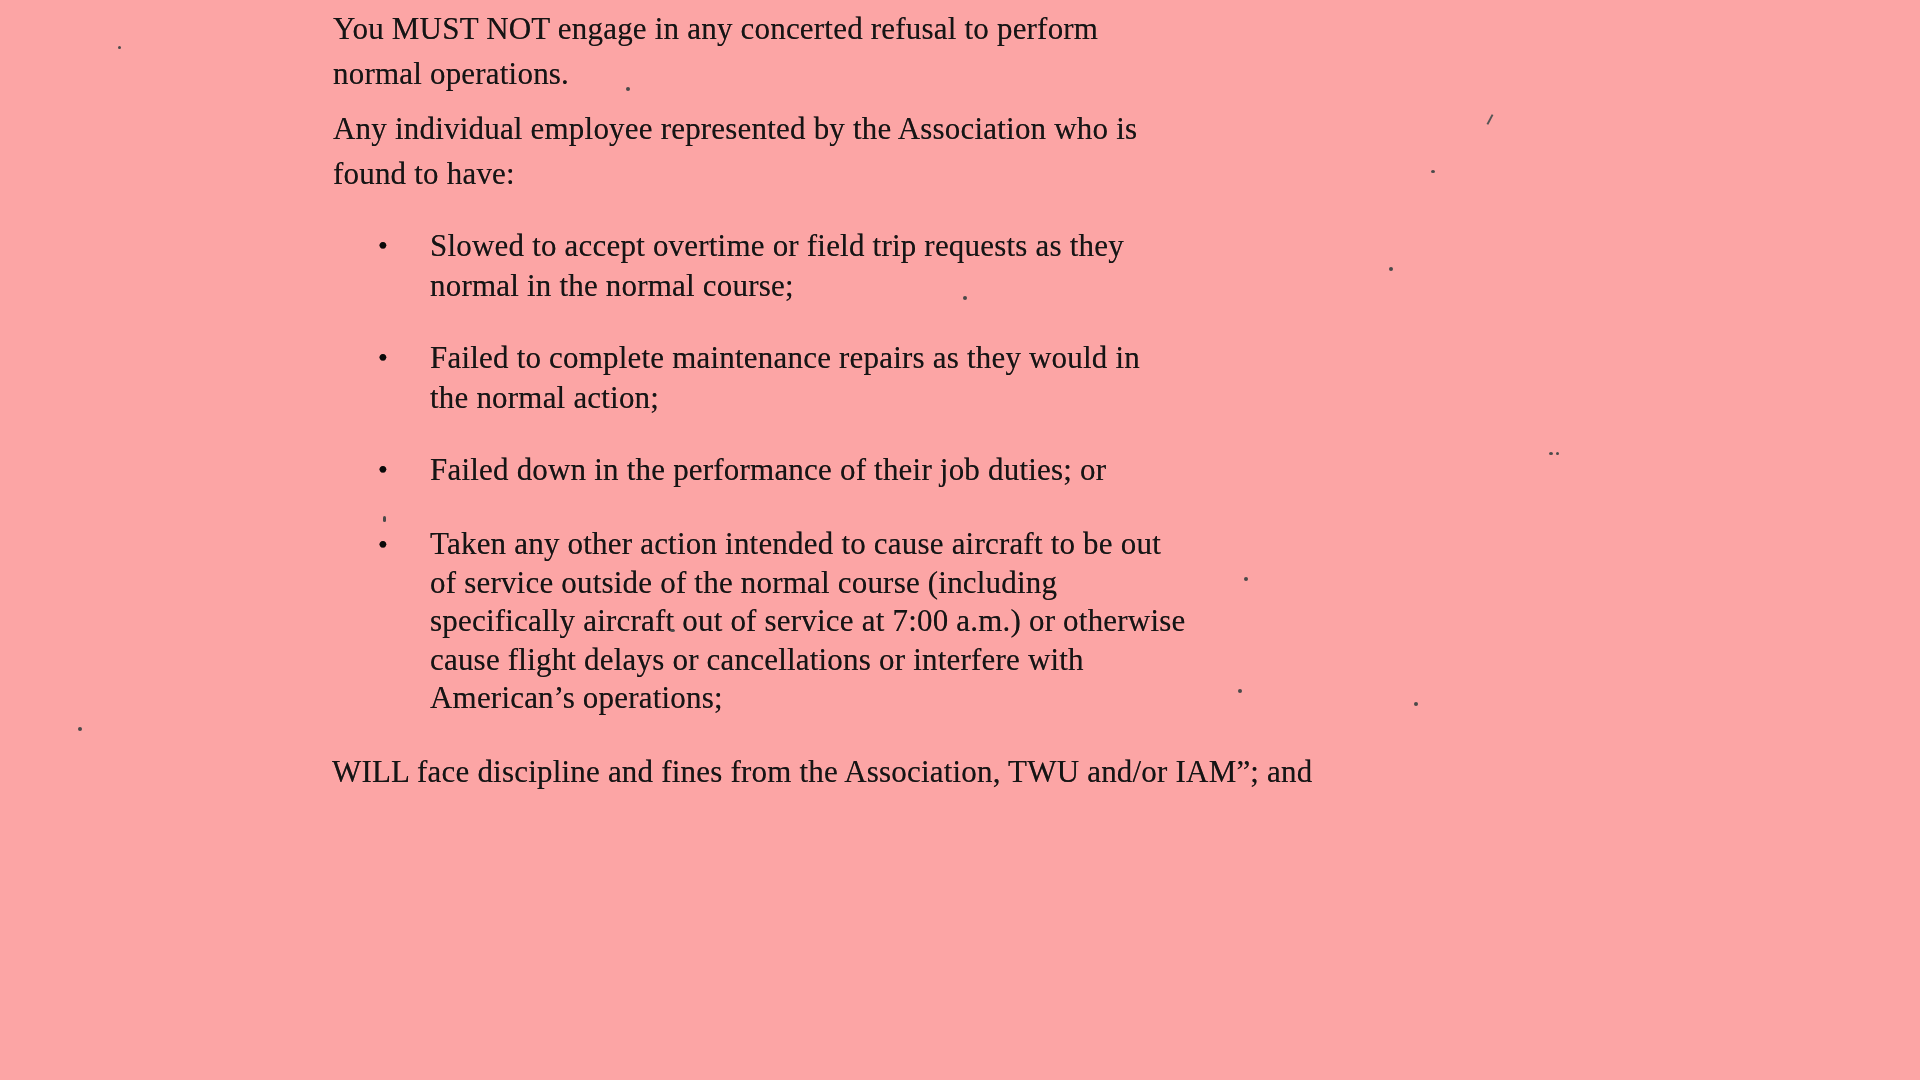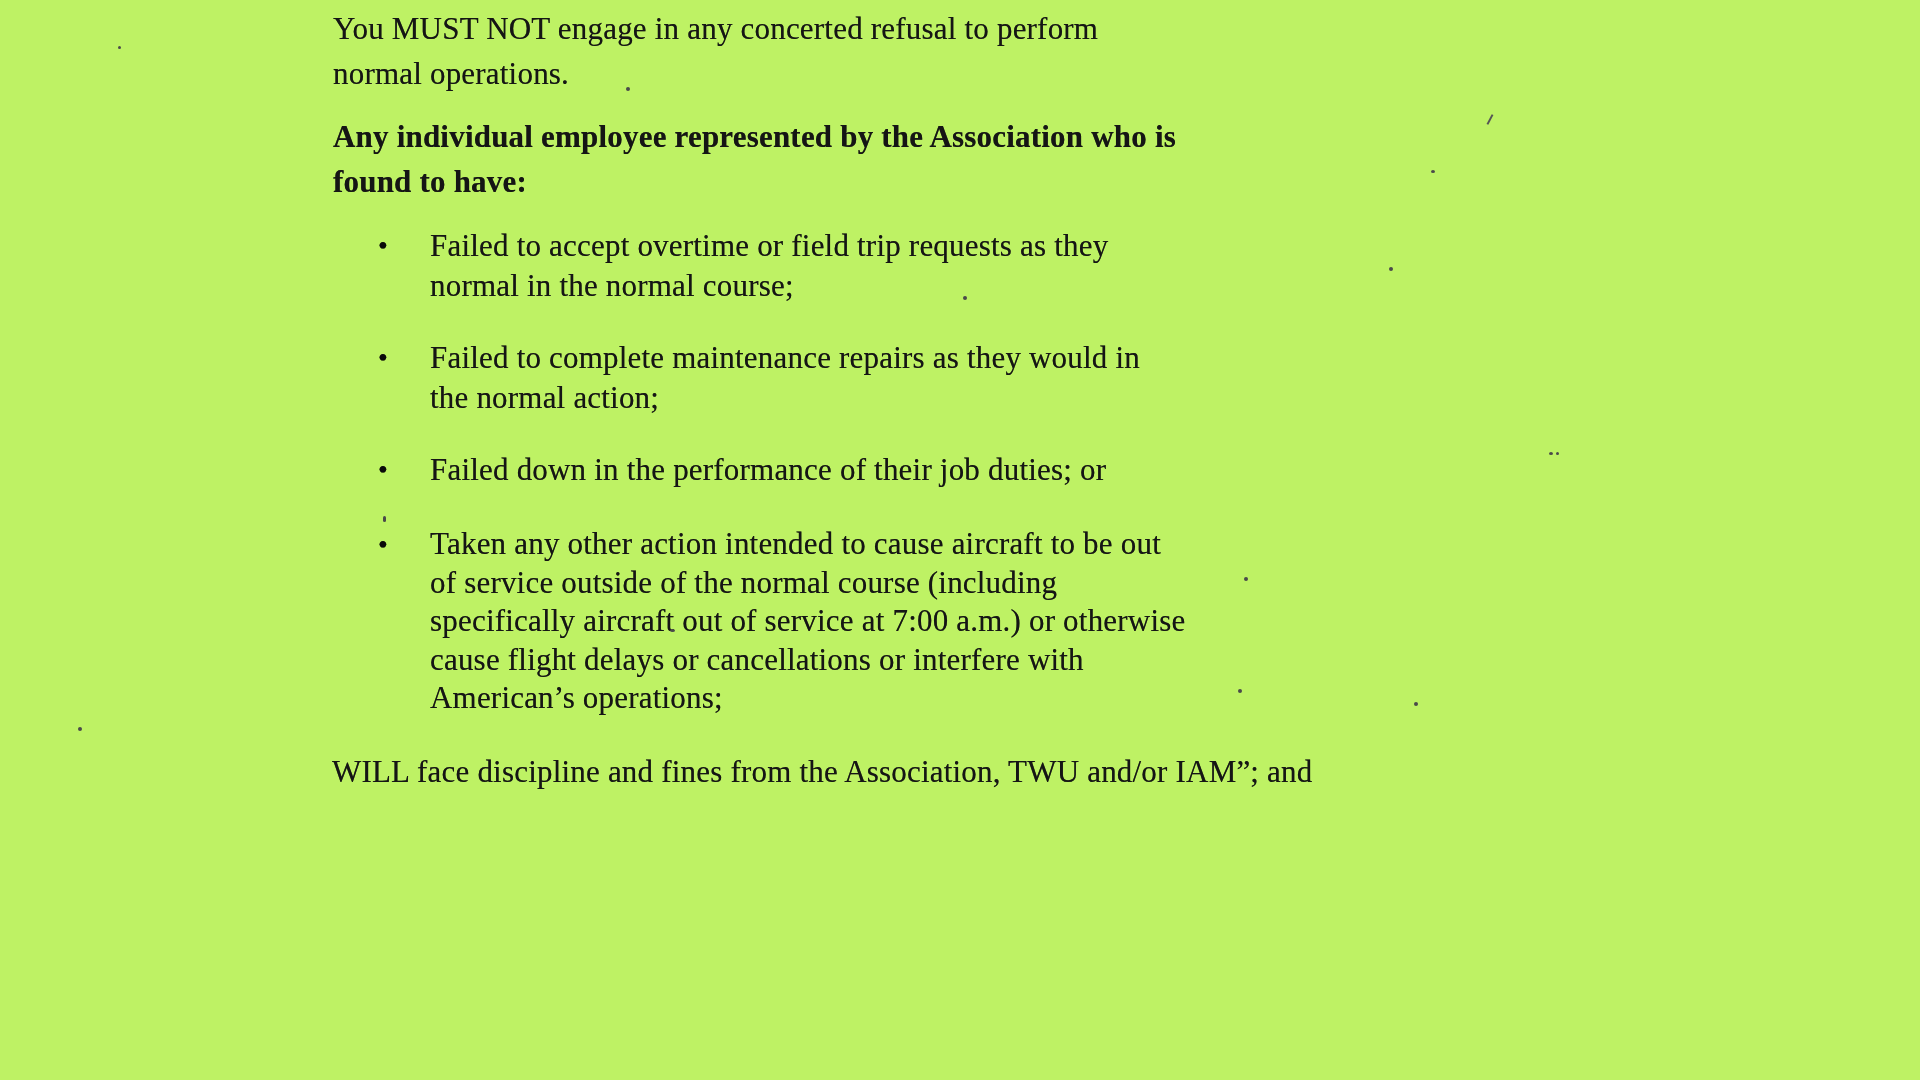--- a/index.html
+++ b/index.html
@@ -7,32 +7,32 @@
   body {
     background: #ffffff;
     font-family: "Liberation Serif", "DejaVu Serif", serif;
     color: #151515;
     overflow: hidden;
   }
   .page {
     position: relative;
     width: 1920px;
     height: 1080px;
-    background: #bef264;
+    background: #fca5a5;
   }
   .textblock {
     position: absolute;
     font-size: 31px;
     letter-spacing: 0.2px;
     white-space: nowrap;
     text-shadow: 0 0 0.5px rgba(0,0,0,0.55);
   }
   .para { left: 333px; line-height: 45px; }
   .para-1 { top: 6px; }
-  .para-2 { top: 114px; font-weight: bold; }
+  .para-2 { top: 106px; }
   .bullet-item {
     position: absolute;
     left: 378px;
     display: flex;
     align-items: flex-start;
   }
   .bullet-marker {
     width: 52px;
     flex: 0 0 52px;
     font-size: 28px;
@@ -71,21 +71,21 @@
   </div>
 
   <div class="textblock para para-2">
     <div class="line">Any individual employee represented by the Association who is</div>
     <div class="line">found to have:</div>
   </div>
 
   <div class="textblock bullet-item bullet-1">
     <span class="bullet-marker">•</span>
     <div class="bullet-text">
-      <div class="line">Failed to accept overtime or field trip requests as they</div>
+      <div class="line">Slowed to accept overtime or field trip requests as they</div>
       <div class="line">normal in the normal course;</div>
     </div>
   </div>
 
   <div class="textblock bullet-item bullet-2">
     <span class="bullet-marker">•</span>
     <div class="bullet-text">
       <div class="line">Failed to complete maintenance repairs as they would in</div>
       <div class="line">the normal action;</div>
     </div>

